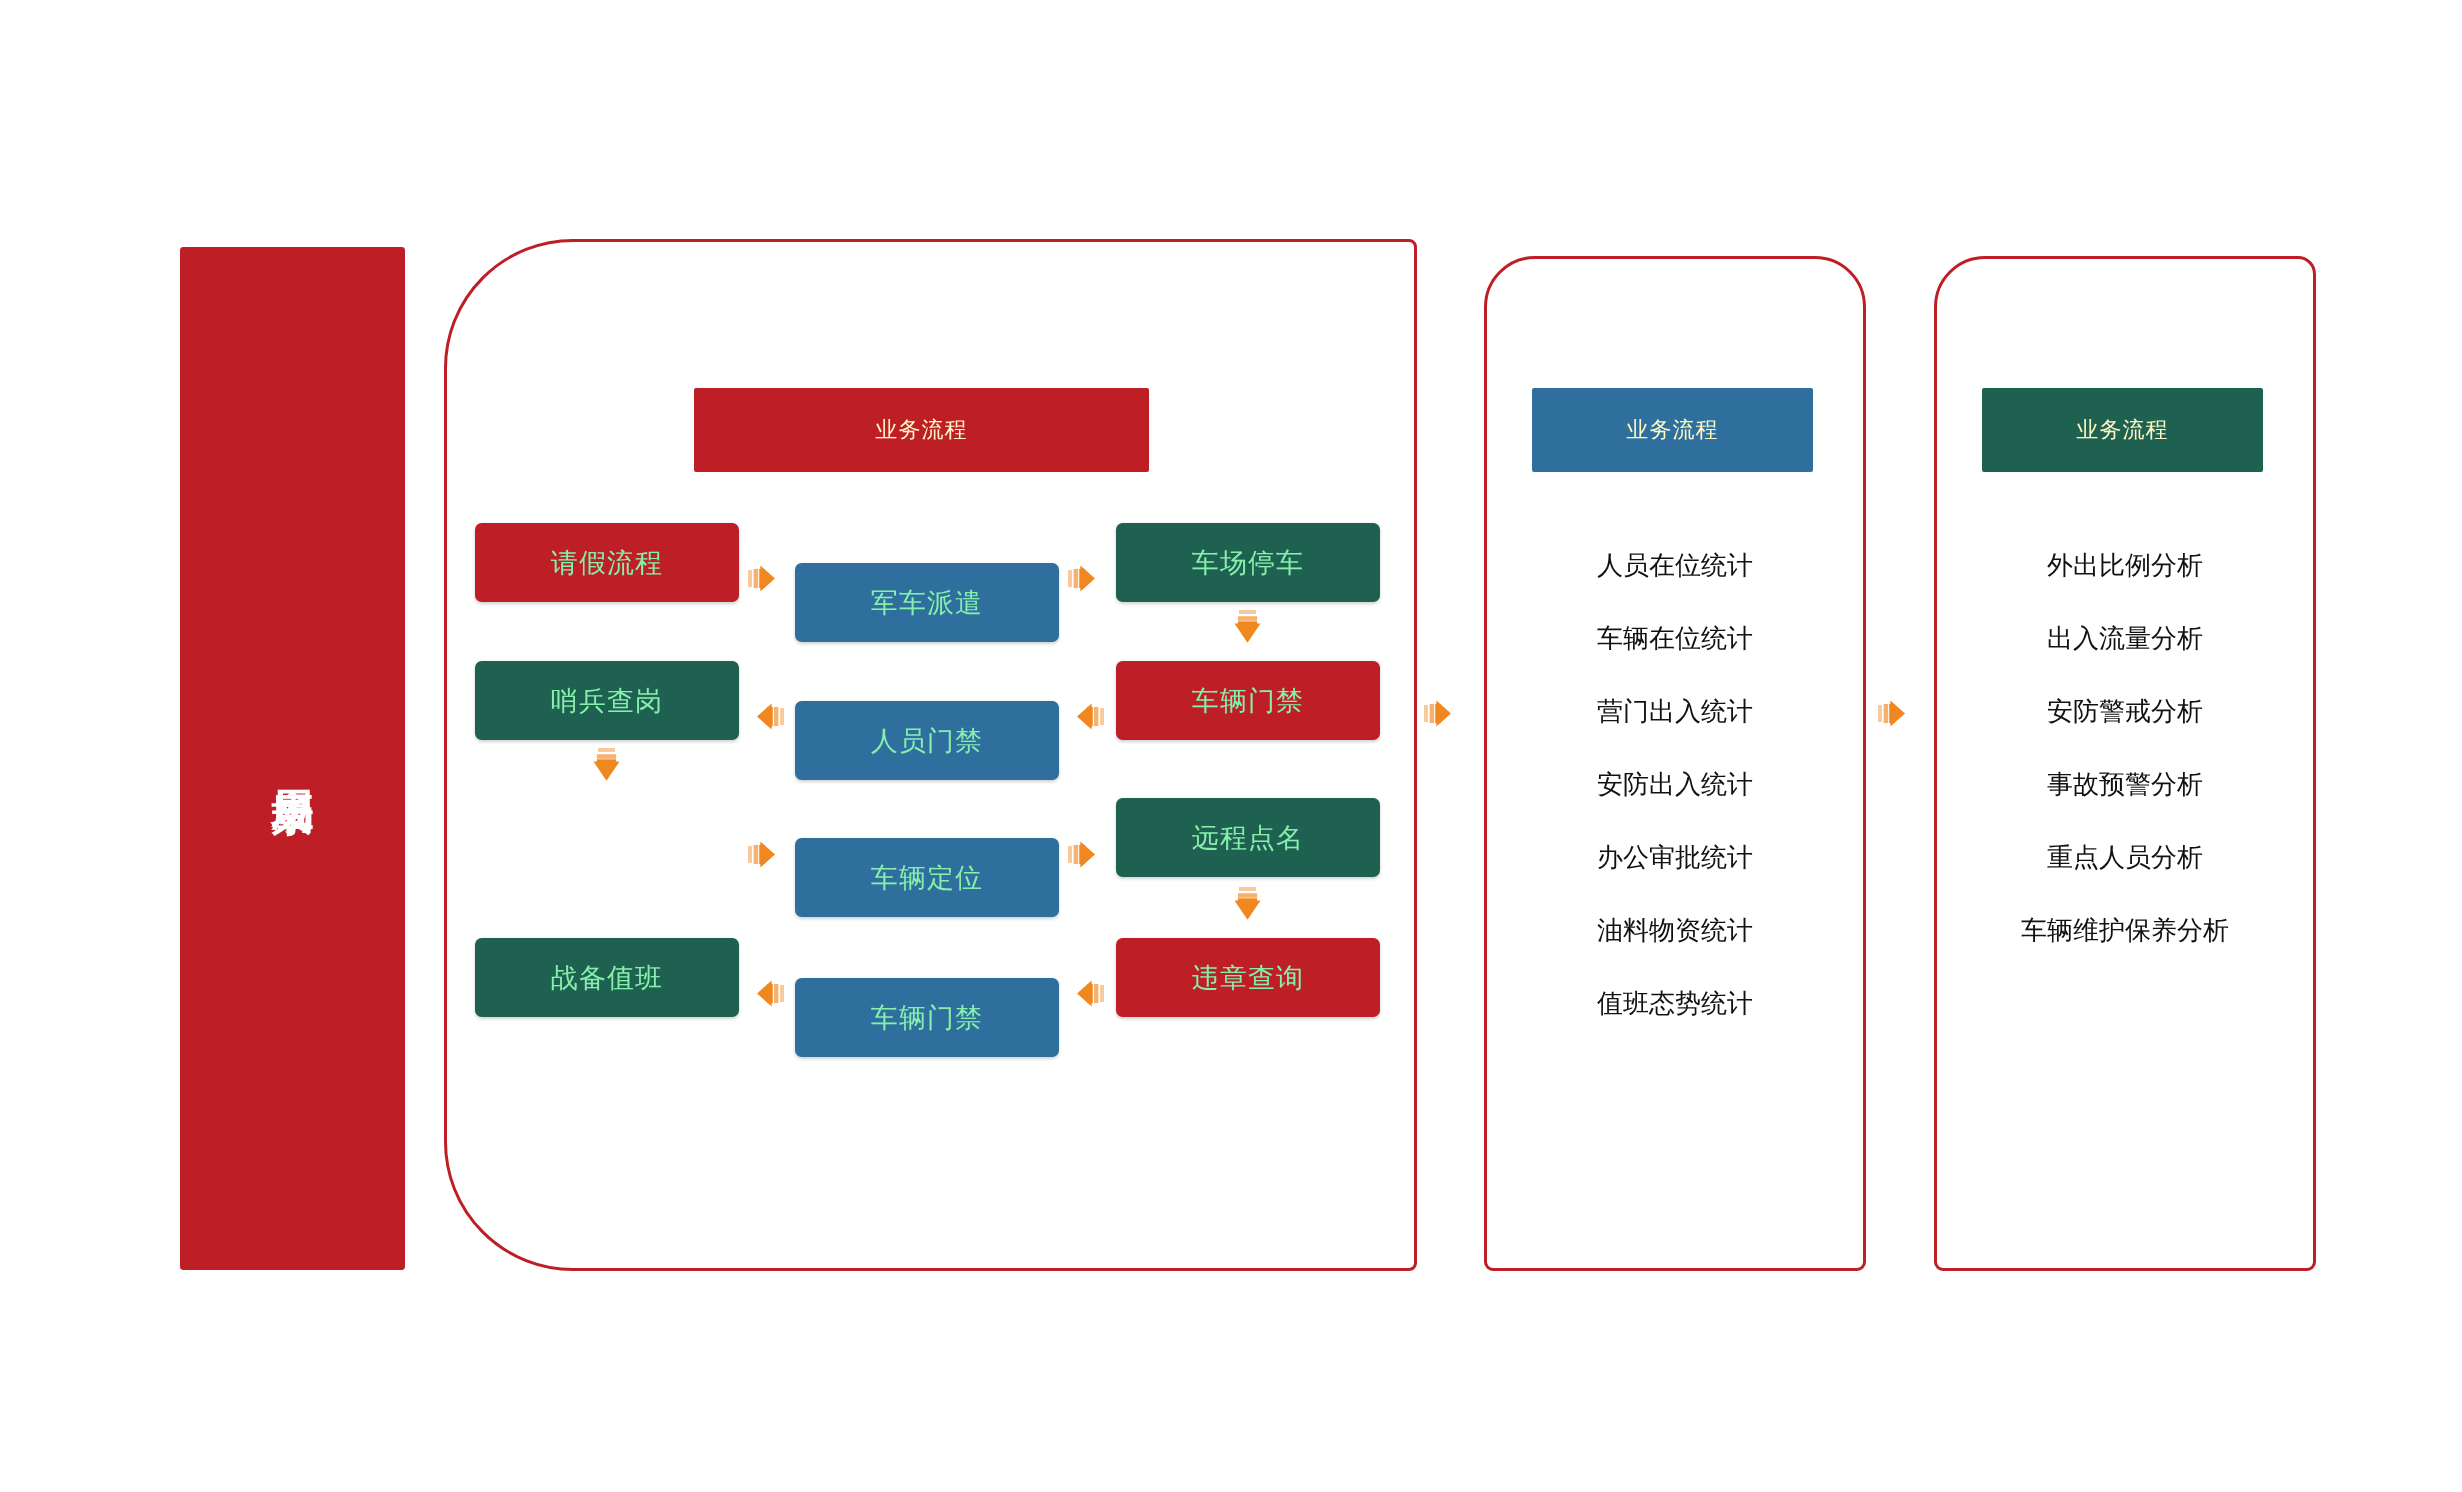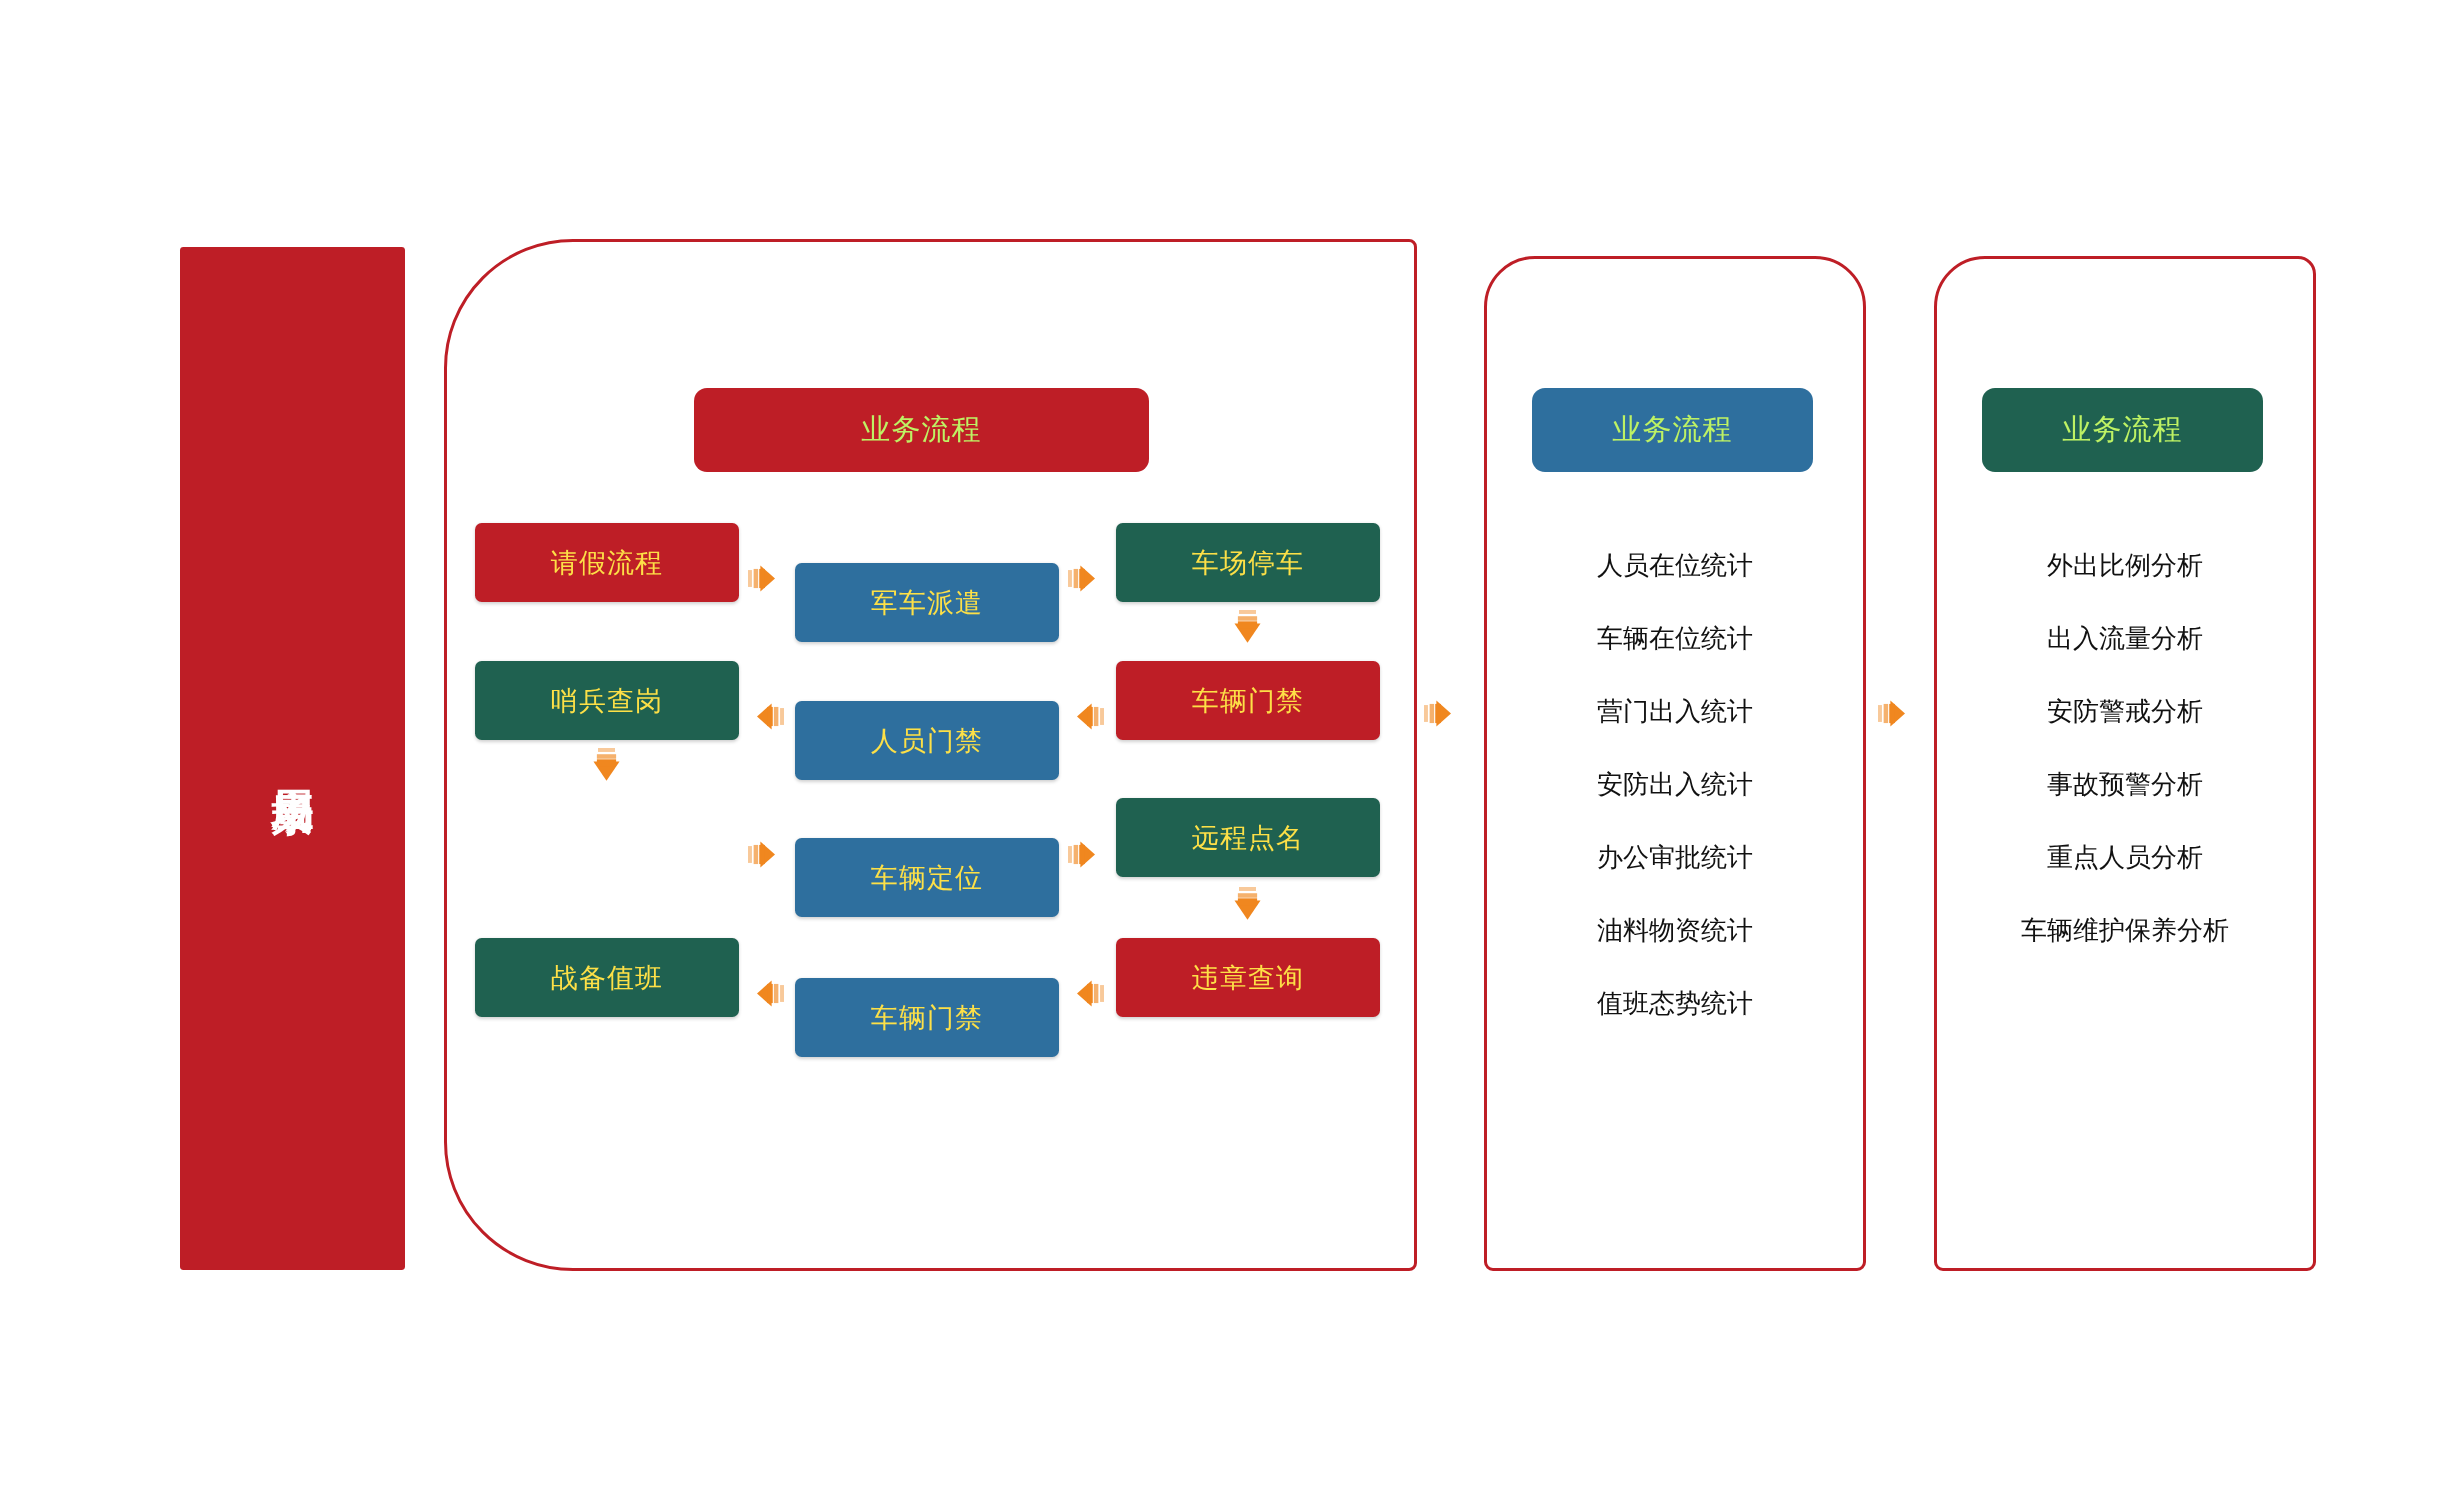--- a/index.html
+++ b/index.html
@@ -31,33 +31,33 @@
   }
   #panel-main{left:444px;top:239px;width:973px;height:1032px;
     border-radius:129px 7.9px 7.9px 129px;}
   #panel-stats{left:1484px;top:256px;width:382px;height:1015px;
     border-radius:51px 51px 9px 9px;}
   #panel-analysis{left:1934px;top:256px;width:382px;height:1015px;
     border-radius:51px 18px 9px 9px;}
 
   
   .panel-head{
-    position:absolute;border-radius:13px;
-    display:flex;align-items:center;justify-content:center;
-    color:#bef264;font-size:29px;font-weight:500;letter-spacing:1.1px;
+    position:absolute;border-radius:2px;
+    display:flex;align-items:center;justify-content:center;
+    color:#fef9c3;font-size:22px;font-weight:500;letter-spacing:1.1px;
   }
   #head-main{left:694px;top:388px;width:455px;height:84px;background:var(--red);}
   #head-stats{left:1532px;top:388px;width:281px;height:84px;background:var(--blue);}
   #head-analysis{left:1982px;top:388px;width:281px;height:84px;background:var(--green);}
 
   
   .flow-box{
     position:absolute;width:264px;height:79px;border-radius:6.7px;
     display:flex;align-items:center;justify-content:center;
-    color:#fde047;font-size:27px;font-weight:500;letter-spacing:1.1px;
+    color:#86efac;font-size:27px;font-weight:500;letter-spacing:1.1px;
     box-shadow:0 1.7px 3.4px rgba(0,0,0,.18);
   }
   .c-red{background:var(--red);}
   .c-blue{background:var(--blue);margin-top:40px;}
   .c-green{background:var(--green);}
 
   
   .list{position:absolute;display:flex;flex-direction:column;align-items:center;}
   #list-stats{left:1484px;top:528px;width:382px;}
   #list-analysis{left:1934px;top:528px;width:382px;}

